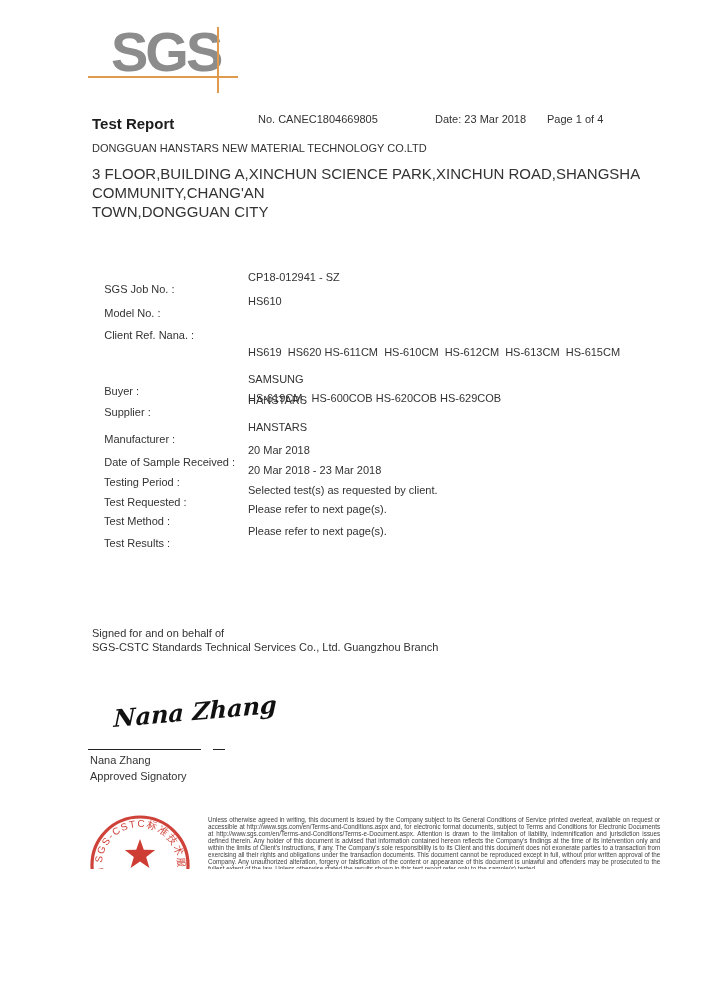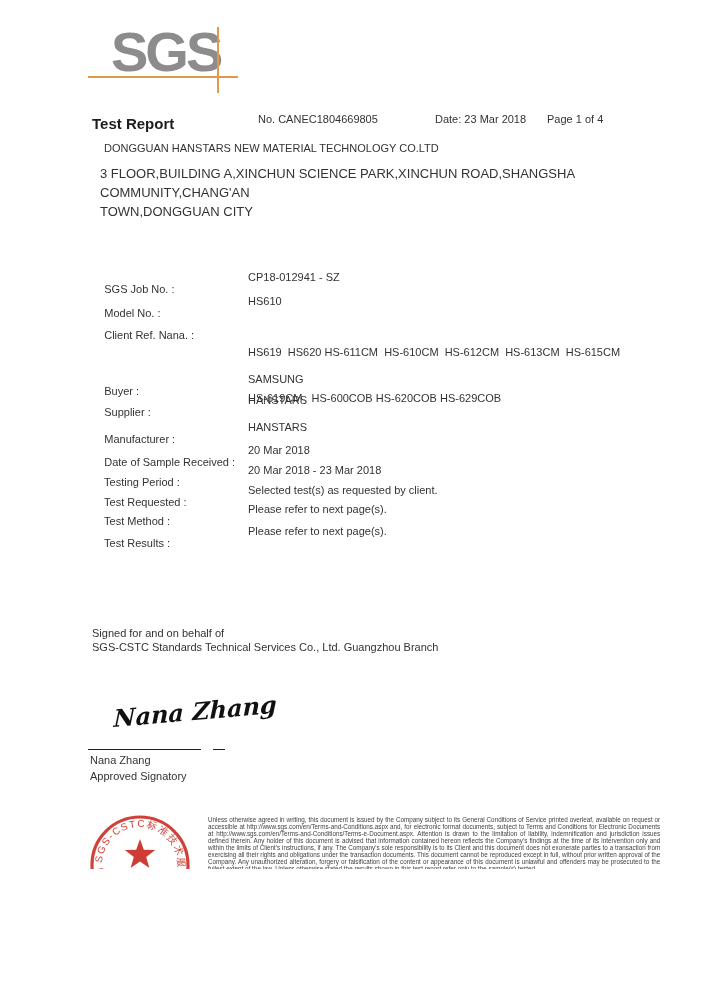--- a/index.html
+++ b/index.html
@@ -22,22 +22,22 @@
   }
   .logo-hline { position: absolute; left: 88px; top: 76px; width: 150px; height: 2px; background: #e09a4e; }
   .logo-vline { position: absolute; left: 217px; top: 27px; width: 2px; height: 66px; background: #e09a4e; }
 
   
   .rh-title { position: absolute; left: 92px; top: 108px; font-size: 15px; font-weight: bold; color: #1d1d1d; margin-top: 7px; }
   .rh-no   { position: absolute; left: 258px; top: 113px; font-size: 11px; }
   .rh-date { position: absolute; left: 427px; top: 113px; font-size: 11px; padding-left: 8px; }
   .rh-page { position: absolute; left: 539px; top: 113px; font-size: 11px; padding-left: 8px; }
 
-  .client-name { position: absolute; left: 104px; top: 142px; font-size: 11px; }
-  .client-addr { position: absolute; left: 92px; top: 164px; width: 565px; font-size: 13px; line-height: 19px; margin-left: 8px; }
+  .client-name { position: absolute; left: 92px; top: 142px; font-size: 11px; }
+  .client-addr { position: absolute; left: 92px; top: 164px; width: 565px; font-size: 15px; line-height: 19px; }
 
   .intro { position: absolute; left: 92px; top: 248px; font-size: 11px; }
 
   .frow { position: absolute; left: 92px; font-size: 11px; white-space: pre; }
   .frow .val { position: absolute; left: 156px; top: 0; white-space: pre; }
   .frow .val .vline { line-height: 22px; white-space: pre; }
 
   
   .sig-line1 { position: absolute; left: 92px; top: 627px; font-size: 11px; }
   .sig-line2 { position: absolute; left: 92px; top: 641px; font-size: 11px; }

